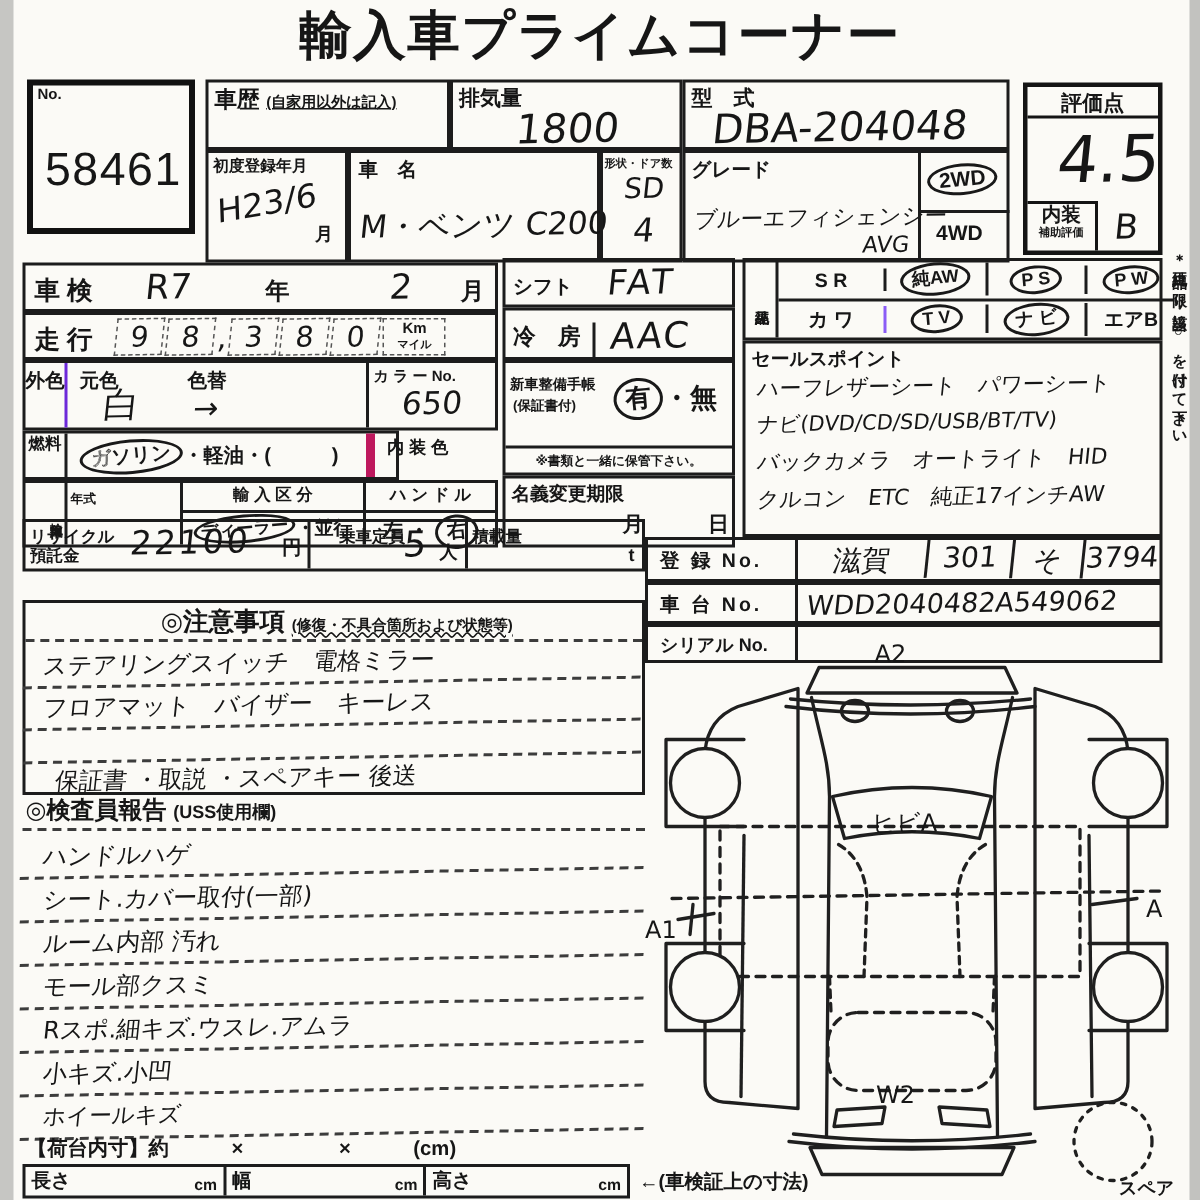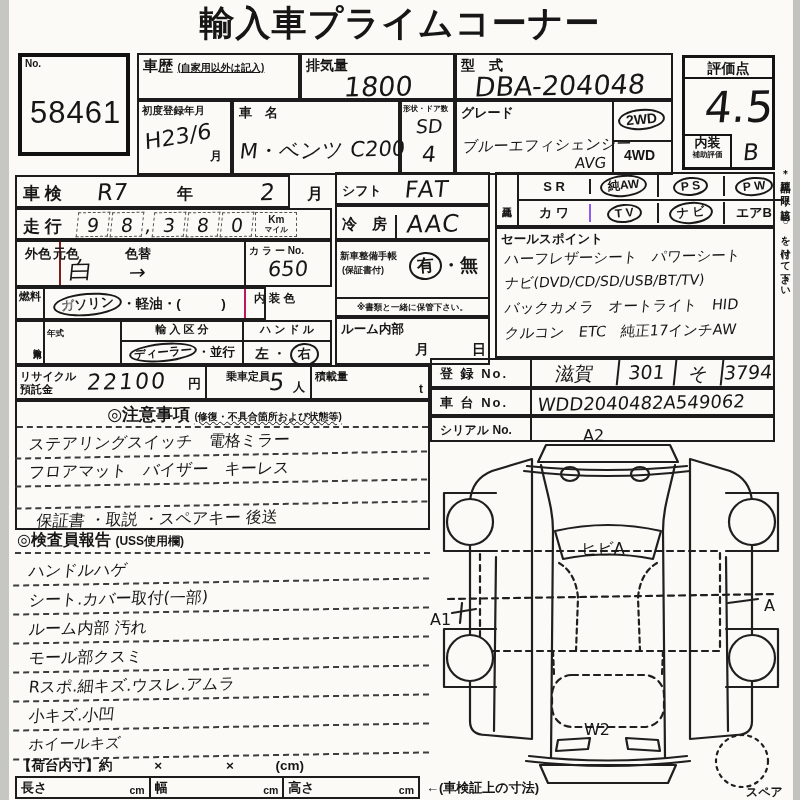--- a/index.html
+++ b/index.html
@@ -73,21 +73,21 @@
   <div class="abs bd" style="left:455px;top:100px;width:218px;height:75px;">
     <span class="abs b" style="left:4px;top:2px;font-size:13px;">グレード</span>
     <span class="abs hw" style="left:6px;top:34px;font-size:15px;">ブルーエフィシェンシー</span>
     <span class="abs hw" style="left:118px;top:52px;font-size:15px;">AVG</span>
     <div class="abs" style="left:155px;top:0;width:0;height:71px;border-left:2px solid #1c1c1c;"></div>
     <div class="abs" style="left:155px;top:38px;width:61px;border-top:2px solid #1c1c1c;"></div>
     <span class="abs b circ" style="left:161px;top:7px;font-size:14px;">2WD</span>
     <span class="abs b" style="left:167px;top:45px;font-size:14px;">4WD</span>
   </div>
 
-  <div class="abs bd" style="left:15px;top:175px;width:275px;height:33px;">
+  <div class="abs bd" style="left:15px;top:175px;width:317px;height:33px;">
     <span class="abs b" style="left:6px;top:5px;font-size:17px;">車 検</span>
     <span class="abs hw" style="left:80px;top:2px;font-size:23px;">R7</span>
     <span class="abs b" style="left:160px;top:7px;font-size:16px;">年</span>
     <span class="abs hw" style="left:243px;top:2px;font-size:23px;">2</span>
     <span class="abs b" style="left:290px;top:7px;font-size:16px;">月</span>
   </div>
   <div class="abs bd" style="left:15px;top:208px;width:317px;height:32px;">
     <span class="abs b" style="left:6px;top:5px;font-size:17px;">走 行</span>
     <div class="abs" style="left:60px;top:2px;display:flex;gap:2px;height:25px;">
       <span class="dcell hw" style="width:30px;font-size:19px;">9</span>
@@ -132,37 +132,37 @@
 
   <div class="abs bd" style="left:495px;top:227px;width:280px;height:131px;">
     <div class="b" style="font-size:12.5px;margin:2px 0 0 4px;">セールスポイント</div>
     <div class="hw nowrap" style="margin-left:8px;font-size:14.5px;">ハーフレザーシート　パワーシート</div>
     <div class="hw nowrap" style="margin-left:8px;font-size:14px;margin-top:6px;">ナビ(DVD/CD/SD/USB/BT/TV)</div>
     <div class="hw nowrap" style="margin-left:8px;font-size:14.5px;margin-top:6px;">バックカメラ　オートライト　HID</div>
     <div class="hw nowrap" style="margin-left:8px;font-size:14.5px;margin-top:6px;">クルコン　ETC　純正17インチAW</div>
   </div>
 
   <div class="abs bd" style="left:15px;top:240px;width:317px;height:47px;">
-    <div class="b" style="position:absolute;left:0;top:0;width:44px;height:43px;border-right:2px solid #7f1d1d;font-size:13px;text-align:center;line-height:20px;padding-top:2px;box-sizing:border-box;">外色</div>
+    <div class="b" style="position:absolute;left:0;top:0;width:28px;height:43px;border-right:2px solid #6d28d9;font-size:13px;text-align:center;line-height:20px;padding-top:2px;box-sizing:border-box;">外色</div>
     <span class="abs b" style="left:36px;top:3px;font-size:13px;">元色</span>
     <span class="abs hw" style="left:52px;top:12px;font-size:24px;">白</span>
     <span class="abs b" style="left:108px;top:3px;font-size:13px;">色替</span>
     <span class="abs hw" style="left:112px;top:18px;font-size:20px;">→</span>
     <div class="abs" style="left:227px;top:0;width:86px;height:43px;border-left:2px solid #1c1c1c;">
       <span class="abs b" style="left:3px;top:2px;font-size:10px;">カ ラ ー No.</span>
       <span class="abs hw" style="left:22px;top:15px;font-size:21px;">650</span>
     </div>
   </div>
 
   <div class="abs bd" style="left:15px;top:287px;width:251px;height:33px;">
     <div class="b" style="position:absolute;left:0;top:0;width:28px;height:29px;border-right:2px solid #1c1c1c;font-size:11px;text-align:center;line-height:14px;box-sizing:border-box;">燃料</div>
     <span class="abs" style="left:36px;top:4px;font-size:13.5px;font-weight:bold;">
       <span class="circ" style="font-size:13px;">ガソリン</span><span>・</span><span>軽油</span><span>・(　　　)</span>
     </span>
-    <div class="abs" style="left:227px;top:0;width:86px;height:29px;border-left:2px solid #be185d;">
+    <div class="abs" style="left:227px;top:0;width:86px;height:29px;border-left:6px solid #be185d;">
       <span class="abs b" style="left:8px;top:2px;font-size:11.5px;">内 装 色</span>
     </div>
   </div>
 
   <div class="abs bd" style="left:15px;top:320px;width:317px;height:45px;">
     <div class="b" style="position:absolute;left:0;top:0;width:28px;height:41px;border-right:2px solid #1c1c1c;font-size:8.5px;text-align:center;line-height:10px;padding-top:1px;box-sizing:border-box;writing-mode:vertical-rl;letter-spacing:1px;">輸入車用</div>
     <div class="abs" style="left:28px;top:0;width:77px;height:41px;border-right:2px solid #1c1c1c;">
       <span class="b" style="font-size:8.5px;margin:1px 0 0 2px;display:inline-block;">年式</span>
     </div>
     <div class="abs" style="left:105px;top:0;width:122px;height:41px;border-right:2px solid #1c1c1c;">
@@ -182,26 +182,26 @@
   <div class="abs bd" style="left:335px;top:240px;width:155px;height:77px;">
     <span class="abs b" style="left:3px;top:8px;font-size:9.5px;">新車整備手帳</span>
     <span class="abs b" style="left:5px;top:22px;font-size:9px;">(保証書付)</span>
     <span class="abs" style="left:72px;top:10px;font-size:18px;font-weight:bold;">
       <span class="circ" style="font-size:17px;">有</span><span>・</span><span>無</span>
     </span>
     <div class="abs b" style="left:0;bottom:0;width:151px;height:18px;border-top:2px solid #1c1c1c;font-size:8.5px;text-align:center;padding-top:3px;box-sizing:border-box;">※書類と一緒に保管下さい。</div>
   </div>
 
   <div class="abs bd" style="left:335px;top:317px;width:155px;height:48px;">
-    <span class="abs b" style="left:4px;top:2px;font-size:12.5px;">ルーム内部</span>
+    <span class="abs b" style="left:4px;top:2px;font-size:12.5px;">名義変更期限</span>
     <span class="abs b" style="left:78px;bottom:4px;font-size:14px;">月</span>
     <span class="abs b" style="left:135px;bottom:4px;font-size:14px;">日</span>
   </div>
 
-  <div class="abs bd" style="left:15px;top:365px;width:415px;height:35px;">
+  <div class="abs bd" style="left:15px;top:346px;width:415px;height:35px;">
     <div class="abs" style="left:0;top:0;width:190px;height:31px;border-right:2px solid #1c1c1c;">
       <span class="abs b" style="left:3px;top:2px;font-size:11px;">リサイクル</span>
       <span class="abs b" style="left:3px;top:15px;font-size:11px;">預託金</span>
       <span class="abs hw" style="left:70px;top:2px;font-size:22px;letter-spacing:2px;">22100</span>
       <span class="abs b" style="right:4px;top:8px;font-size:13px;">円</span>
     </div>
     <div class="abs" style="left:190px;top:0;width:105px;height:31px;border-right:2px solid #1c1c1c;">
       <span class="abs b" style="left:3px;top:2px;font-size:11px;margin-left:16px;">乗車定員</span>
       <span class="abs hw" style="left:62px;top:1px;font-size:24px;">5</span>
       <span class="abs b" style="right:5px;bottom:2px;font-size:12px;">人</span>

